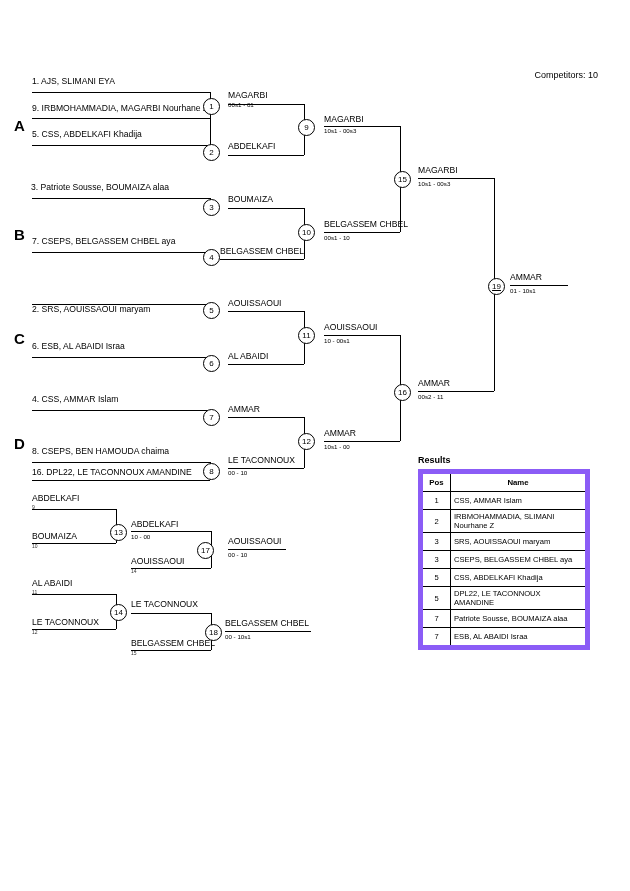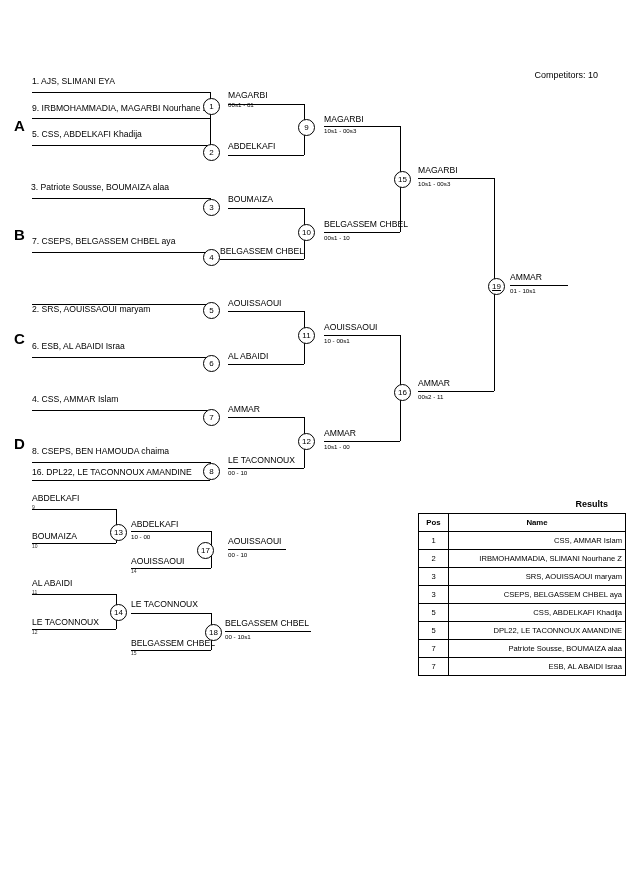--- a/index.html
+++ b/index.html
@@ -32,31 +32,31 @@
   }
   .circ{
     position:absolute;width:15px;height:15px;border:1px solid #000;
     border-radius:50%;background:#fff;
     font-size:8px;line-height:15px;text-align:center;
   }
   .seedno{position:absolute;font-size:5px;color:#333;}
 
   
   .results-wrap{position:absolute;left:418px;top:455px;width:190px;}
-  .results-title{font-size:9px;font-weight:bold;text-align:right;margin-bottom:4px;margin-top:44px;}
+  .results-title{font-size:9px;font-weight:bold;text-align:left;margin-bottom:4px;}
   table.results{
-    border-collapse:collapse;width:208px;border:1px solid #8b5cf6;
+    border-collapse:collapse;width:172px;border:5px solid #8b5cf6;
     font-size:7.6px;
     padding-left:48px;
   }
   table.results th,table.results td{
     border:1px solid #000;padding:2px 3px;text-align:center;height:13px;
   }
   table.results th{font-weight:bold;font-size:7.8px;}
-  table.results td.name-cell{text-align:right;}
+  table.results td.name-cell{text-align:left;}
   table.results col.pos{width:30px;}
 </style>
 </head>
 <body>
 
 <div class="root">
 
   <div class="competitors">Competitors: 10</div>
 
   <div class="grp" style="left:14px;top:117px;">A</div>

